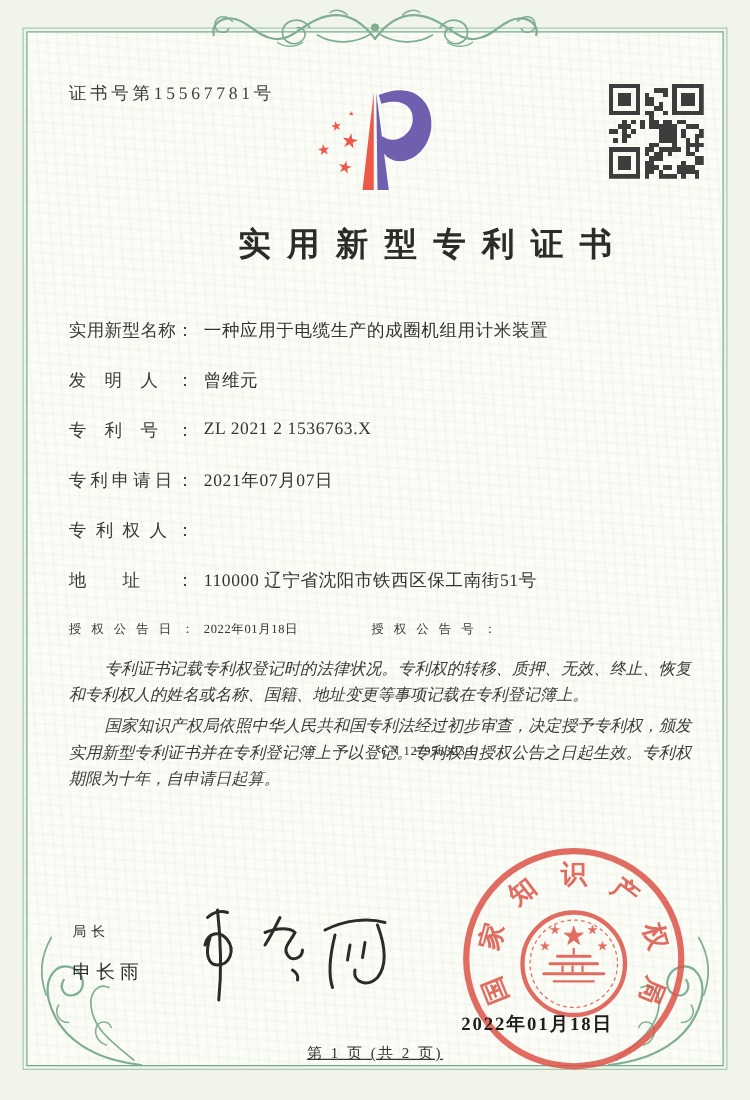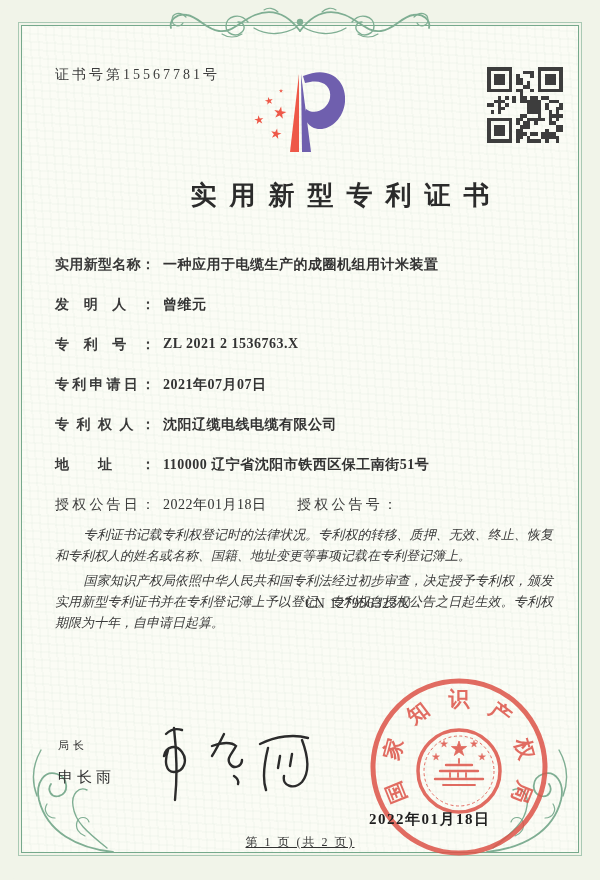--- a/index.html
+++ b/index.html
@@ -11,25 +11,25 @@
          box-shadow:0 0 0 2px #f1f4e9, 0 0 0 3px #a9c9b4;
          background:
            repeating-linear-gradient(86deg, rgba(140,180,155,0.045) 0 2px, rgba(0,0,0,0) 2px 8px),
            repeating-linear-gradient(4deg, rgba(140,180,155,0.045) 0 2px, rgba(0,0,0,0) 2px 8px),
            #fbfcf5;}
   .abs{position:absolute;}
   .cert-no{left:55px;top:66px;font-size:14px;letter-spacing:3px;color:#3c3c3c;}
   .title{left:0;top:178px;width:100%;text-align:center;font-size:26px;font-weight:600;
          letter-spacing:13px;text-indent:13px;color:#2b2b2b;margin-left:40px;}
   .fields{left:55px;top:256px;width:500px;}
-  .f-row{height:40px;display:flex;align-items:flex-start;font-size:14px;font-weight:bold;}
+  .f-row{height:40px;display:flex;align-items:flex-start;font-size:14px;}
   .f-label{display:inline-block;width:100px;text-align-last:justify;-moz-text-align-last:justify;
            color:#3a3a3a;flex:0 0 100px;}
   .f-value{margin-left:8px;color:#333;letter-spacing:0.5px;}
-  .pub-row{position:relative;height:28px;font-size:14px;}
+  .pub-row{position:relative;height:28px;font-size:10px;}
   .pub-pair{position:absolute;top:0;display:flex;}
   .pub-pair.right{left:242px;flex-direction:column;}
   .paras{left:55px;top:524px;width:498px;font-size:13px;line-height:1.62;color:#3a3a3a;font-style:italic;}
   .paras p{margin:0 0 4px 0;text-indent:2.2em;text-align:justify;}
   .sig-title{left:58px;top:738px;font-size:11px;letter-spacing:4px;color:#2e2e2e;}
   .sig-name{left:58px;top:768px;font-size:15px;letter-spacing:4px;color:#2e2e2e;}
   .seal-date{left:369px;top:810px;font-size:15px;letter-spacing:1.5px;color:#1e1e1e;z-index:6;font-weight:600;}
   .footer{left:0;top:834px;width:100%;text-align:center;font-size:12px;letter-spacing:2px;color:#333;text-decoration:underline;}
   svg{display:block;}
 </style>
@@ -241,21 +241,20 @@
     <div class="f-row">
       <span class="f-label">专利号：</span>
       <span class="f-value">ZL 2021 2 1536763.X</span>
     </div>
     <div class="f-row">
       <span class="f-label">专利申请日：</span>
       <span class="f-value">2021年07月07日</span>
     </div>
     <div class="f-row">
       <span class="f-label">专利权人：</span>
-      <span class="f-value">沈阳辽缆电线电缆有限公司</span>
     </div>
     <div class="f-row">
       <span class="f-label">地址：</span>
       <span class="f-value">110000 辽宁省沈阳市铁西区保工南街51号</span>
     </div>
     <div class="pub-row">
       <div class="pub-pair">
         <span class="f-label">授权公告日：</span>
         <span class="f-value">2022年01月18日</span>
       </div>

